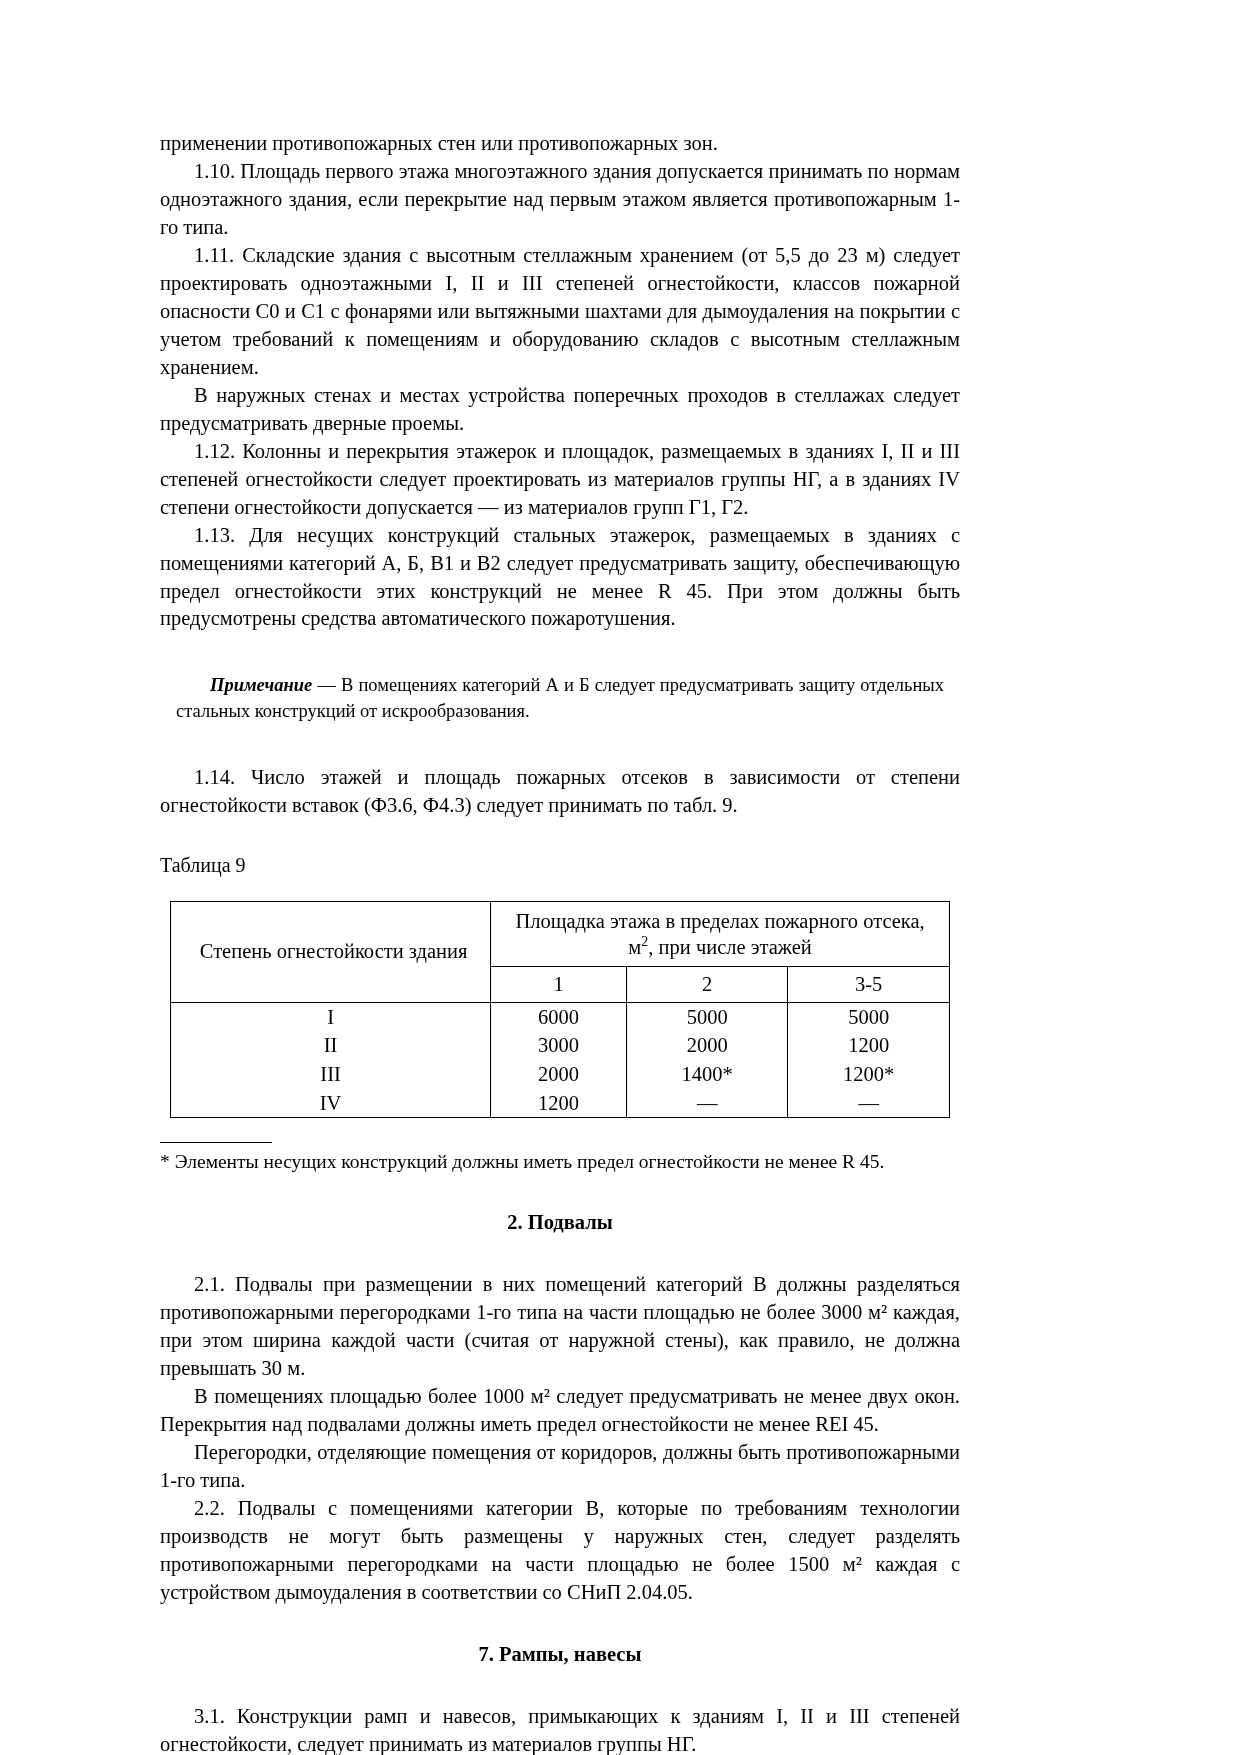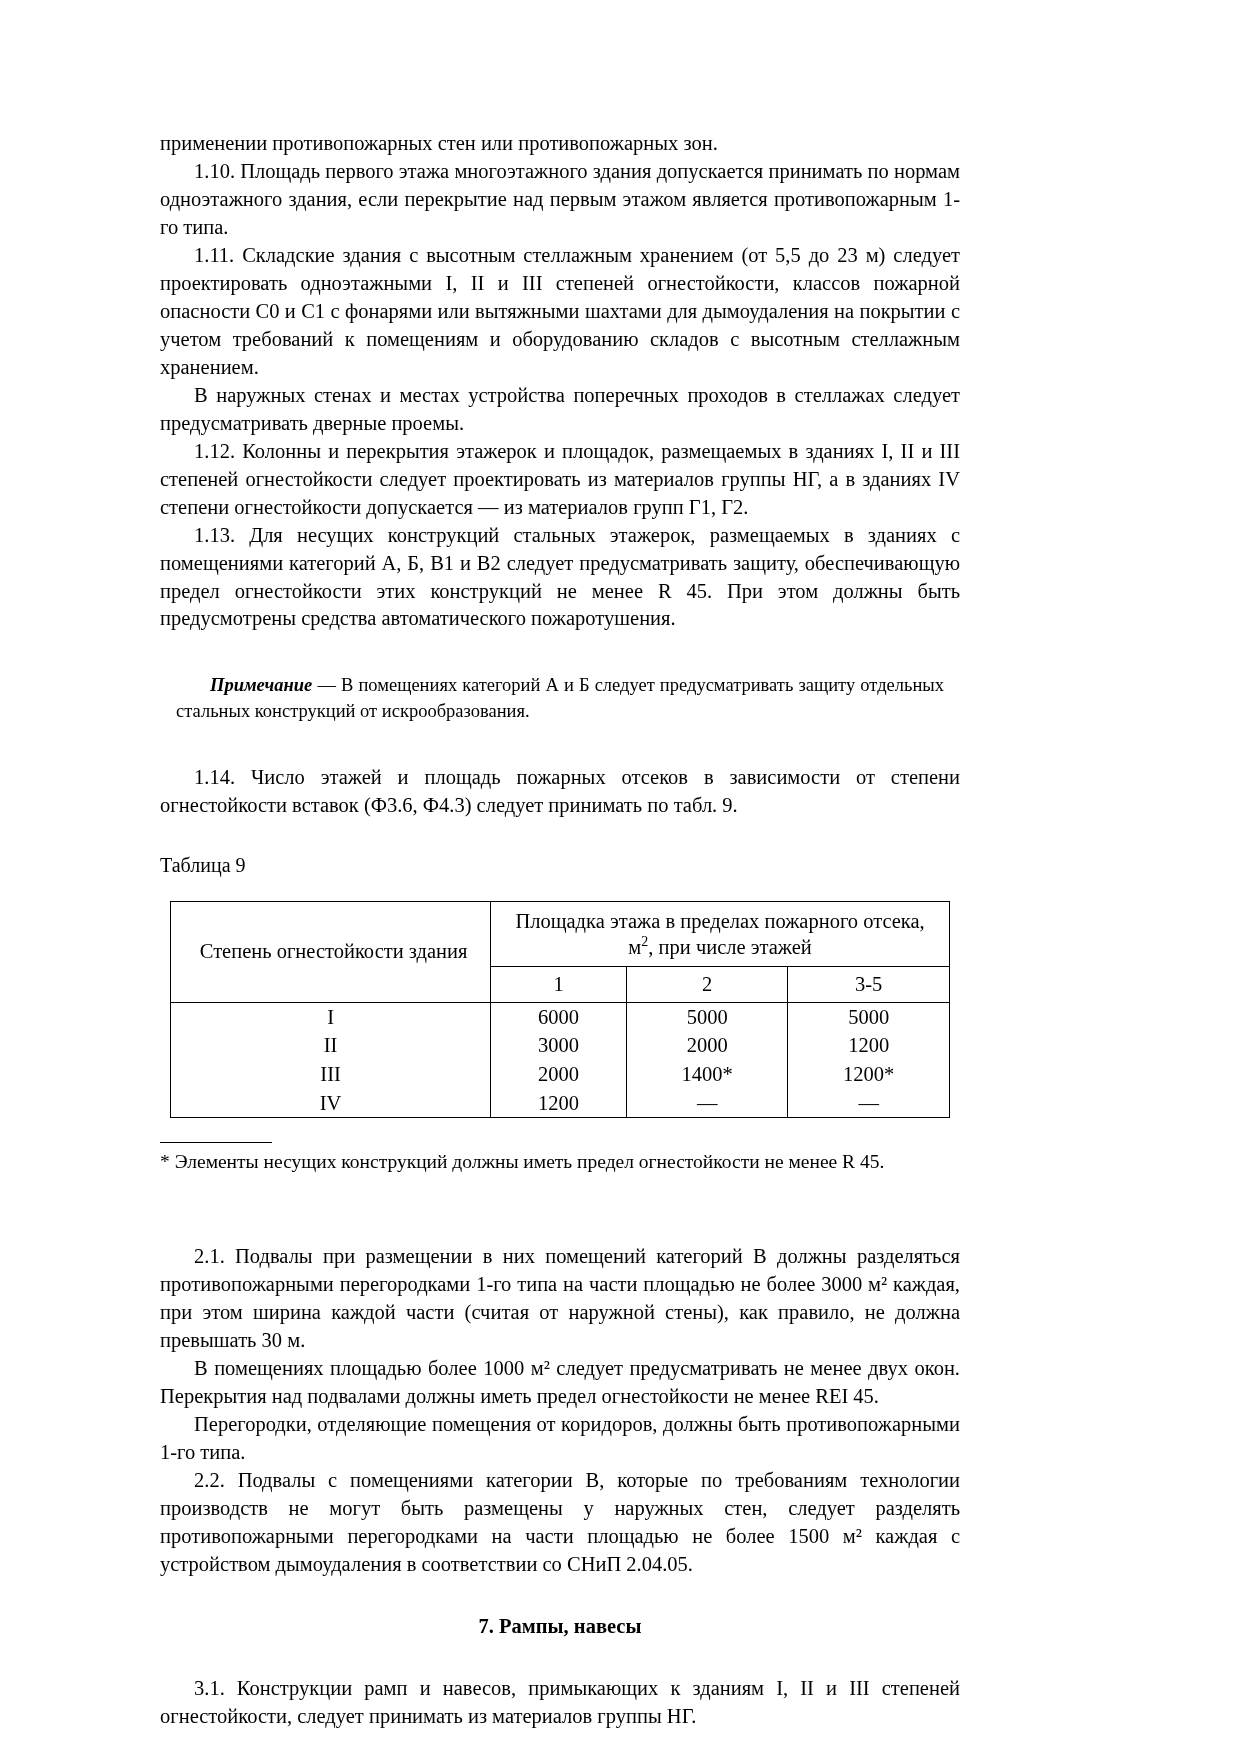--- a/index.html
+++ b/index.html
@@ -184,20 +184,21 @@
       </table>
     </div>
 
     <div class="gap-md"></div>
 
     <div class="footnote-rule"></div>
     <p class="footnote">* Элементы несущих конструкций должны иметь предел огнестойкости не менее R 45.</p>
 
     <div class="gap-lg"></div>
 
+    <h2 class="section-head">2. Подвалы</h2>
 
     <div class="gap-lg"></div>
 
     <p class="body-text indent">2.1. Подвалы при размещении в них помещений категорий В должны разделяться противопожарными перегородками 1-го типа на части площадью не более 3000 м² каждая, при этом ширина каждой части (считая от наружной стены), как правило, не должна превышать 30 м.</p>
     <p class="body-text indent">В помещениях площадью более 1000 м² следует предусматривать не менее двух окон. Перекрытия над подвалами должны иметь предел огнестойкости не менее REI 45.</p>
     <p class="body-text indent">Перегородки, отделяющие помещения от коридоров, должны быть противопожарными 1-го типа.</p>
     <p class="body-text indent">2.2. Подвалы с помещениями категории В, которые по требованиям технологии производств не могут быть размещены у наружных стен, следует разделять противопожарными перегородками на части площадью не более 1500 м² каждая с устройством дымоудаления в соответствии со СНиП 2.04.05.</p>
 
     <div class="gap-lg"></div>
 

